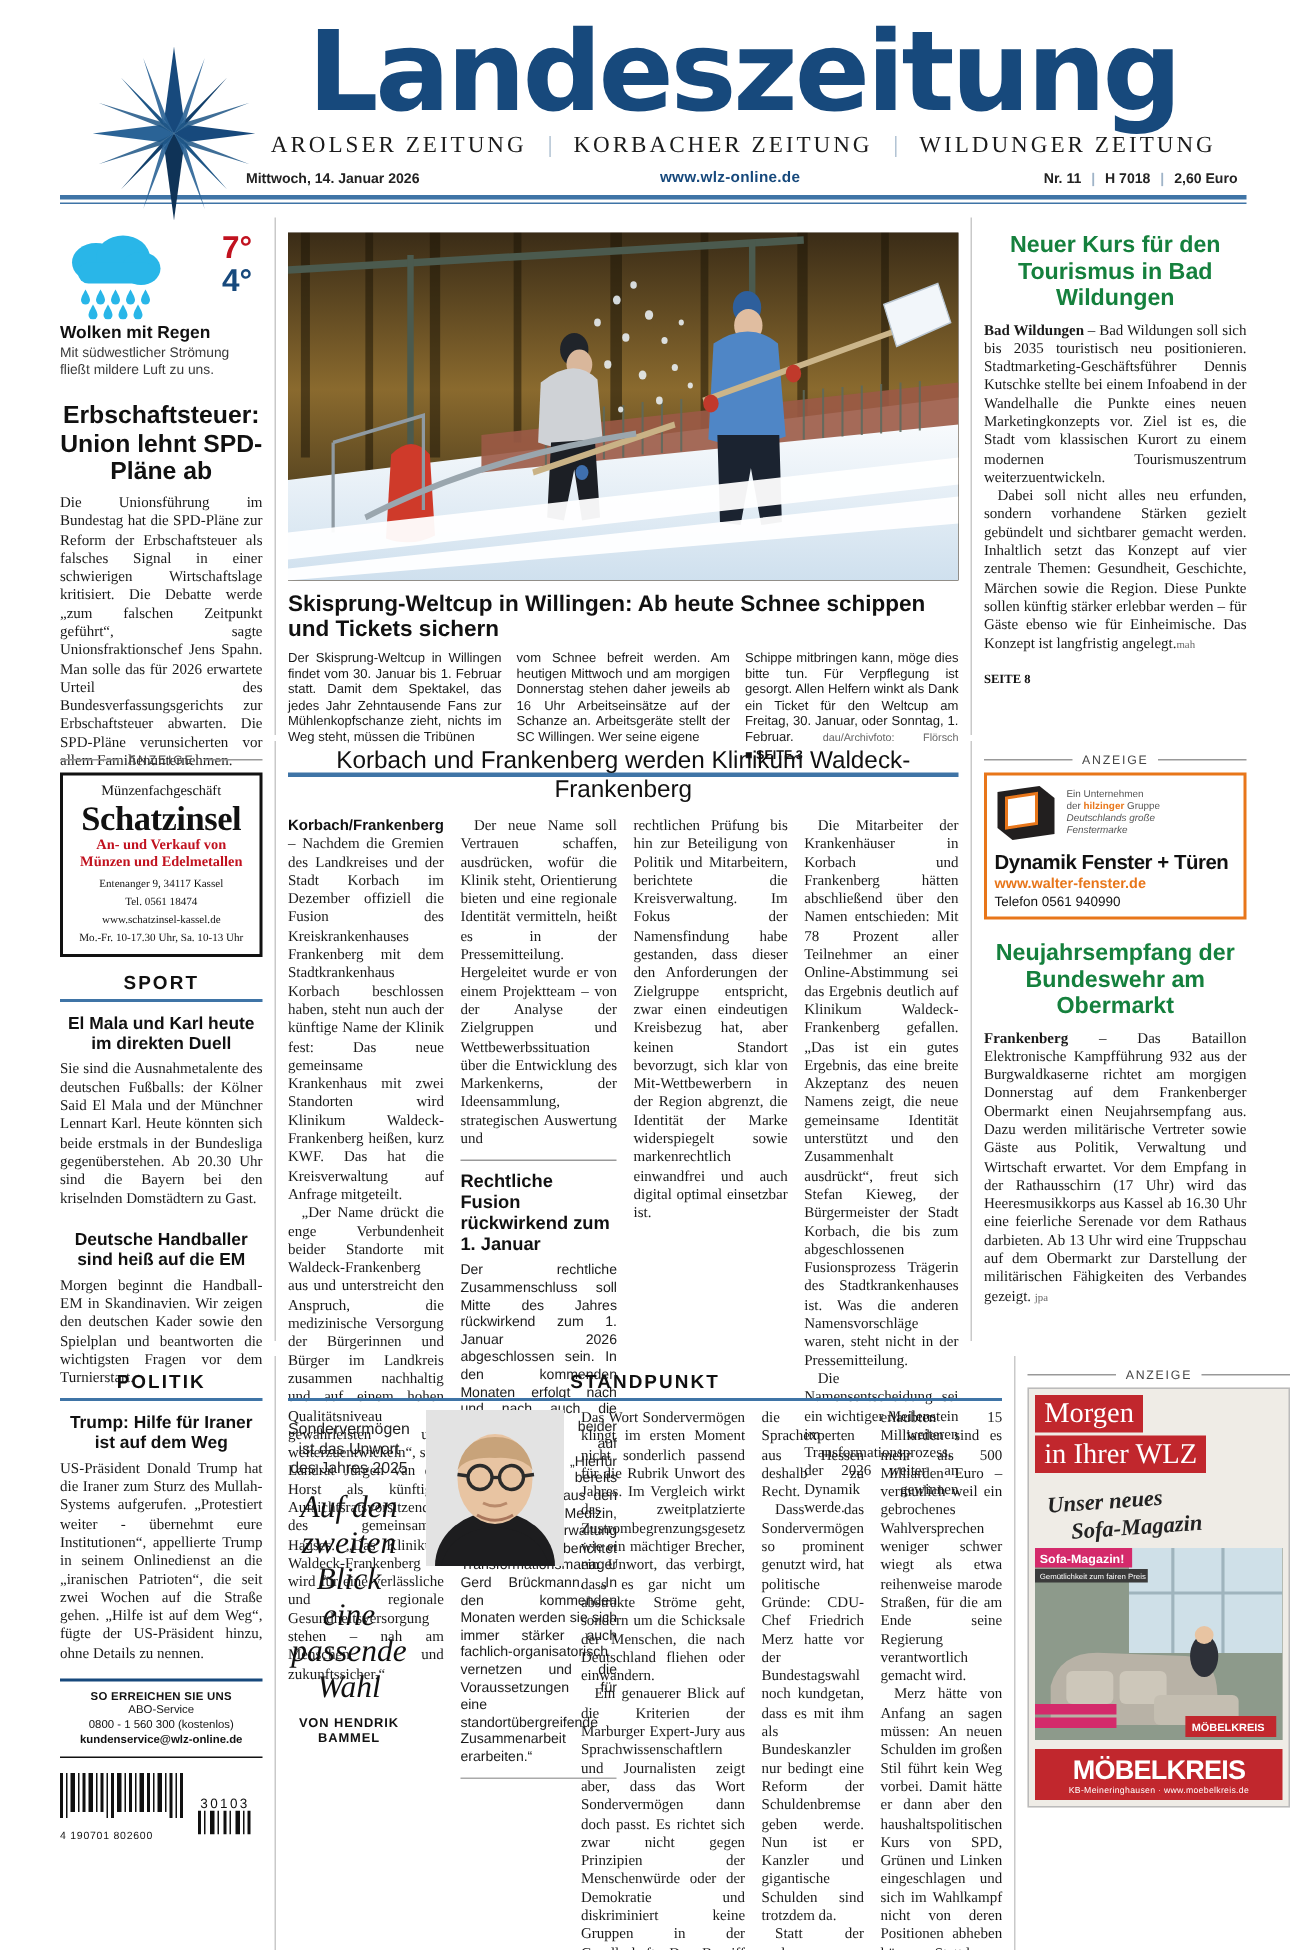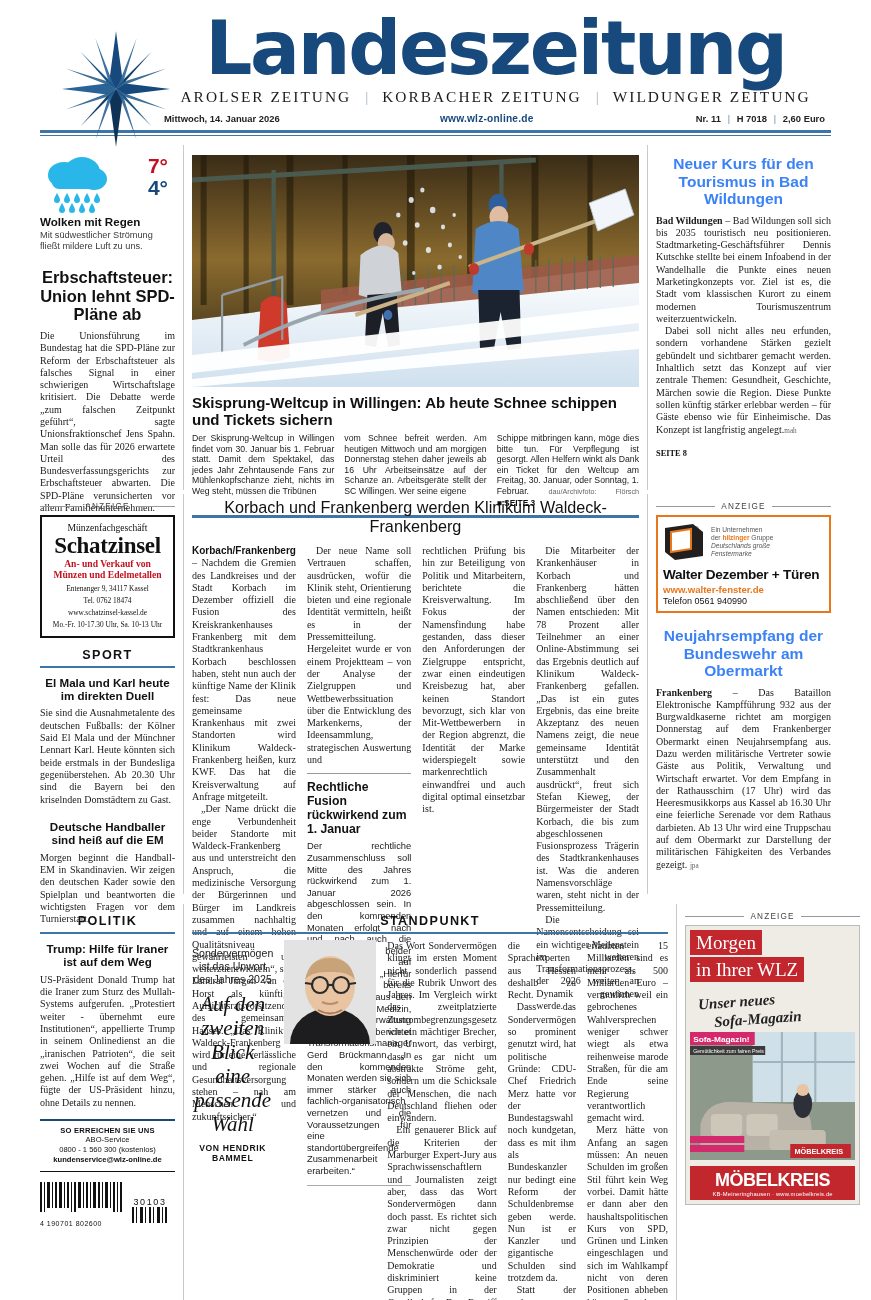--- a/index.html
+++ b/index.html
@@ -86,21 +86,21 @@
   .cap-cols { display:flex; gap: 10px; }
   .cap-cols > div { flex:1; font-family:"Liberation Sans",sans-serif;
     font-size: 8.7px; line-height: 10.6px; text-align: justify; color:#1a1a1a;}
   .credit { font-size: 7.2px; color:#666; }
   .seite { font-weight:700; font-size:8.4px; color:#111; white-space:nowrap;}
   .photo-rule { height: 3px; background:#3f74a6; margin-top:7px; }
 
   
   .teaser-head {
     font-weight:700; font-size: 15.5px; line-height: 17.5px; text-align:center;
-    color:#3b82f6; padding-top: 10px;
+    color:#15803d; padding-top: 10px;
   }
   .teaser-body { margin-top: 7px; }
   .teaser-body b { font-weight:700; }
 
   
   .anzeige-label {
     display:flex; align-items:center; gap:6px;
     font-size: 8.2px; letter-spacing:1.2px; color:#444; margin: 8px 0 4px;
   }
   .anzeige-label:before, .anzeige-label:after {
@@ -409,21 +409,21 @@
   <div class="cols" style="margin-top:4px; height:400px;">
 
     <div class="col-left">
       <div class="anzeige-label">ANZEIGE</div>
       <div class="ad-box">
         <div class="ad-sub">Münzenfachgeschäft</div>
         <div class="ad-name">Schatzinsel</div>
         <div class="ad-red">An- und Verkauf von</div>
         <div class="ad-red">Münzen und Edelmetallen</div>
         <div class="ad-small">Entenanger 9, 34117 Kassel</div>
-        <div class="ad-small">Tel. 0762 18474</div>
+        <div class="ad-small">Tel. 0561 18474</div>
         <div class="ad-small">www.schatzinsel-kassel.de</div>
         <div class="ad-small">Mo.-Fr. 10-17.30 Uhr, Sa. 10-13 Uhr</div>
       </div>
 
       <div class="sec-head">SPORT</div>
       <div class="sec-rule"></div>
       <div class="sub-head">El Mala und Karl heute im direkten Duell</div>
       <div class="body-serif">Sie sind die Ausnahmetalente des deutschen Fußballs: der Kölner Said El Mala und der Münchner Lennart Karl. Heute könnten sich beide erstmals in der Bundesliga gegenüberstehen. Ab 20.30 Uhr sind die Bayern bei den kriselnden Domstädtern zu Gast.</div>
       <div class="sub-head" style="margin-top:14px;">Deutsche Handballer sind heiß auf die EM</div>
       <div class="body-serif">Morgen beginnt die Handball-EM in Skandinavien. Wir zeigen den deutschen Kader sowie den Spielplan und beantworten die wichtigsten Fragen vor dem Turnierstart.</div>
@@ -470,21 +470,21 @@
               <text x="32" y="9" font-size="5" fill="#221f1f">®</text>
             </svg>
           </div>
           <div class="walter-txt">
             <div>Ein Unternehmen</div>
             <div><span>der </span><span class="o">hilzinger</span><span> Gruppe</span></div>
             <div style="font-style:italic">Deutschlands große</div>
             <div style="font-style:italic">Fenstermarke</div>
           </div>
         </div>
-        <div class="walter-name">Walter Dezember + Türen</div>
+        <div class="walter-name">Dynamik Fenster + Türen</div>
         <div class="walter-url">www.walter-fenster.de</div>
         <div class="walter-tel">Telefon 0561 940990</div>
       </div>
 
       <div class="teaser-head" style="padding-top:14px;">Neujahrsempfang der Bundeswehr am Obermarkt</div>
       <div class="body-serif" style="margin-top:7px;">
         <b>Frankenberg</b> <span>–</span> <span>Das Bataillon Elektronische Kampfführung 932 aus der Burgwaldkaserne richtet am morgigen Donnerstag auf dem Frankenberger Obermarkt einen Neujahrsempfang aus. Dazu werden militärische Vertreter sowie Gäste aus Politik, Verwaltung und Wirtschaft erwartet. Vor dem Empfang in der Rathausschirn (17 Uhr) wird das Heeresmusikkorps aus Kassel ab 16.30 Uhr eine feierliche Serenade vor dem Rathaus darbieten. Ab 13 Uhr wird eine Truppschau auf dem Obermarkt zur Darstellung der militärischen Fähigkeiten des Verbandes gezeigt.</span>
         <span class="credit">jpa</span>
       </div>
     </div>

